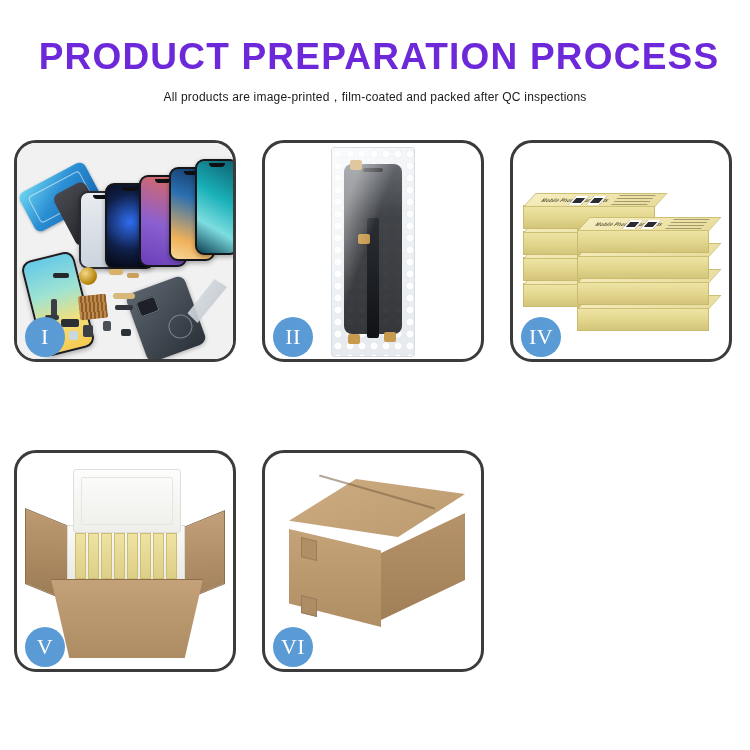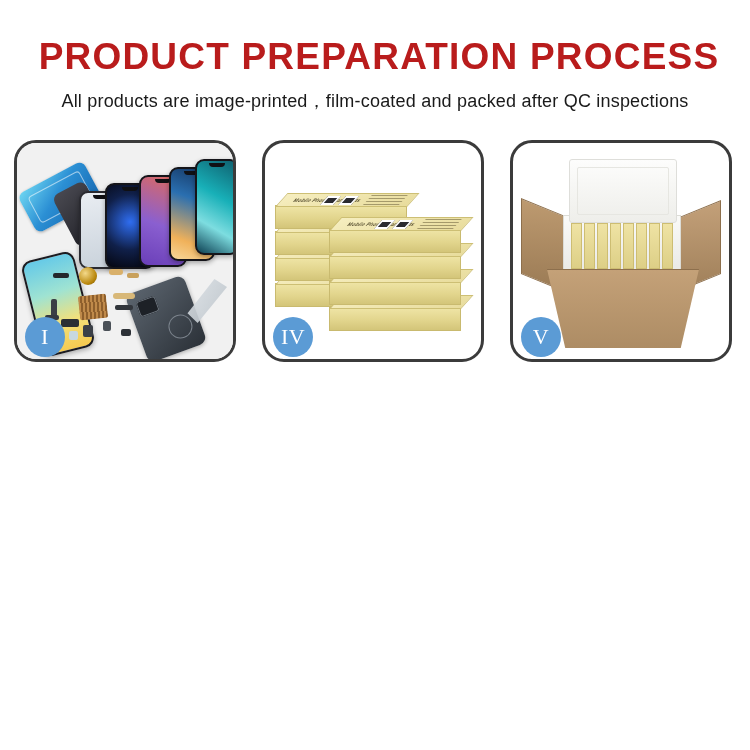--- a/index.html
+++ b/index.html
@@ -18,28 +18,28 @@
   
   .header {
     text-align: center;
     padding-top: 38px;
   }
   .title {
     font-family: "Liberation Sans", sans-serif;
     font-size: 37px;
     font-weight: bold;
     letter-spacing: 1.2px;
-    color: #b91c1c;
+    color: #6d28d9;
     line-height: 1.0;
     white-space: nowrap;
     padding-left: 8px;
   }
   .subtitle {
     margin-top: 14px;
-    font-size: 18px;
+    font-size: 12px;
     font-weight: normal;
     color: #1a1a1a;
     letter-spacing: 0.2px;
     white-space: nowrap;
   }
 
   
   .grid {
     position: absolute;
     top: 140px;
@@ -494,20 +494,36 @@
         <div class="part p10"></div>
         <div class="part p11"></div>
         <div class="part p12"></div>
 
         <div class="tweezer"></div>
       </div>
     </div>
     <div class="badge">I</div>
   </div>
 
+  <div class="panel">
+    <div class="panel-inner">
+      <div class="scene">
+        <div class="bubble-bag">
+          <div class="bag-screen"></div>
+          <div class="flex-strip"></div>
+          <div class="tape t1"></div>
+          <div class="tape t2"></div>
+          <div class="tape t3"></div>
+          <div class="tape t4"></div>
+          <div class="bag-gloss"></div>
+        </div>
+      </div>
+    </div>
+    <div class="badge">II</div>
+  </div>
 
 
   <div class="panel">
     <div class="panel-inner">
       <div class="scene">
         <div class="stack">
 
           <div class="sbox" style="left:0px;  top:118px;">
               <span class="top-face"></span>
             </div>
@@ -564,14 +580,27 @@
           <i></i>
           <i></i>
         </div>
         <div class="v-foam-lid"></div>
         <div class="v-carton"></div>
       </div>
     </div>
     <div class="badge">V</div>
   </div>
 
+  <div class="panel">
+    <div class="panel-inner">
+      <div class="scene">
+        <div class="vi-top"></div>
+        <div class="vi-side"></div>
+        <div class="vi-front"></div>
+        <div class="vi-seam"></div>
+        <div class="vi-tape1"></div>
+        <div class="vi-tape2"></div>
+      </div>
+    </div>
+    <div class="badge">VI</div>
+  </div>
 
 </div>
 
 </body></html>

